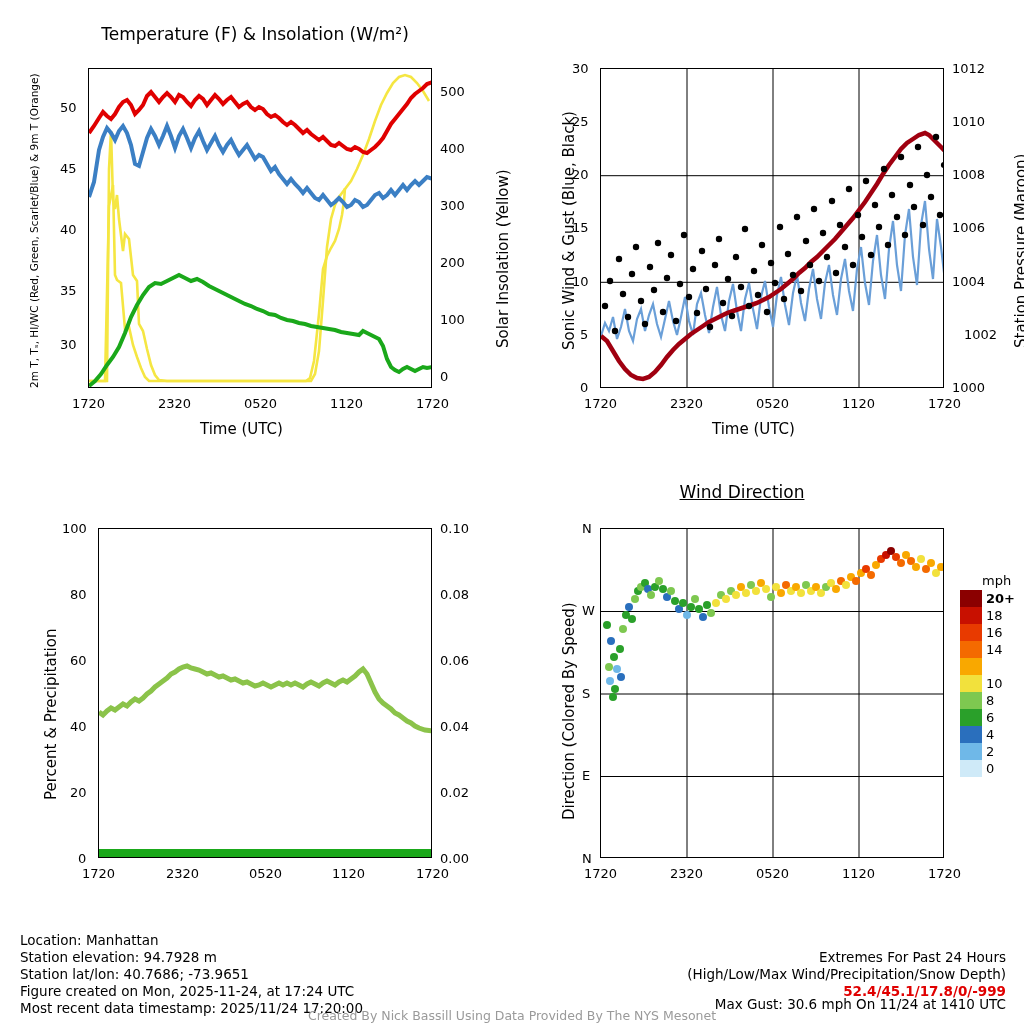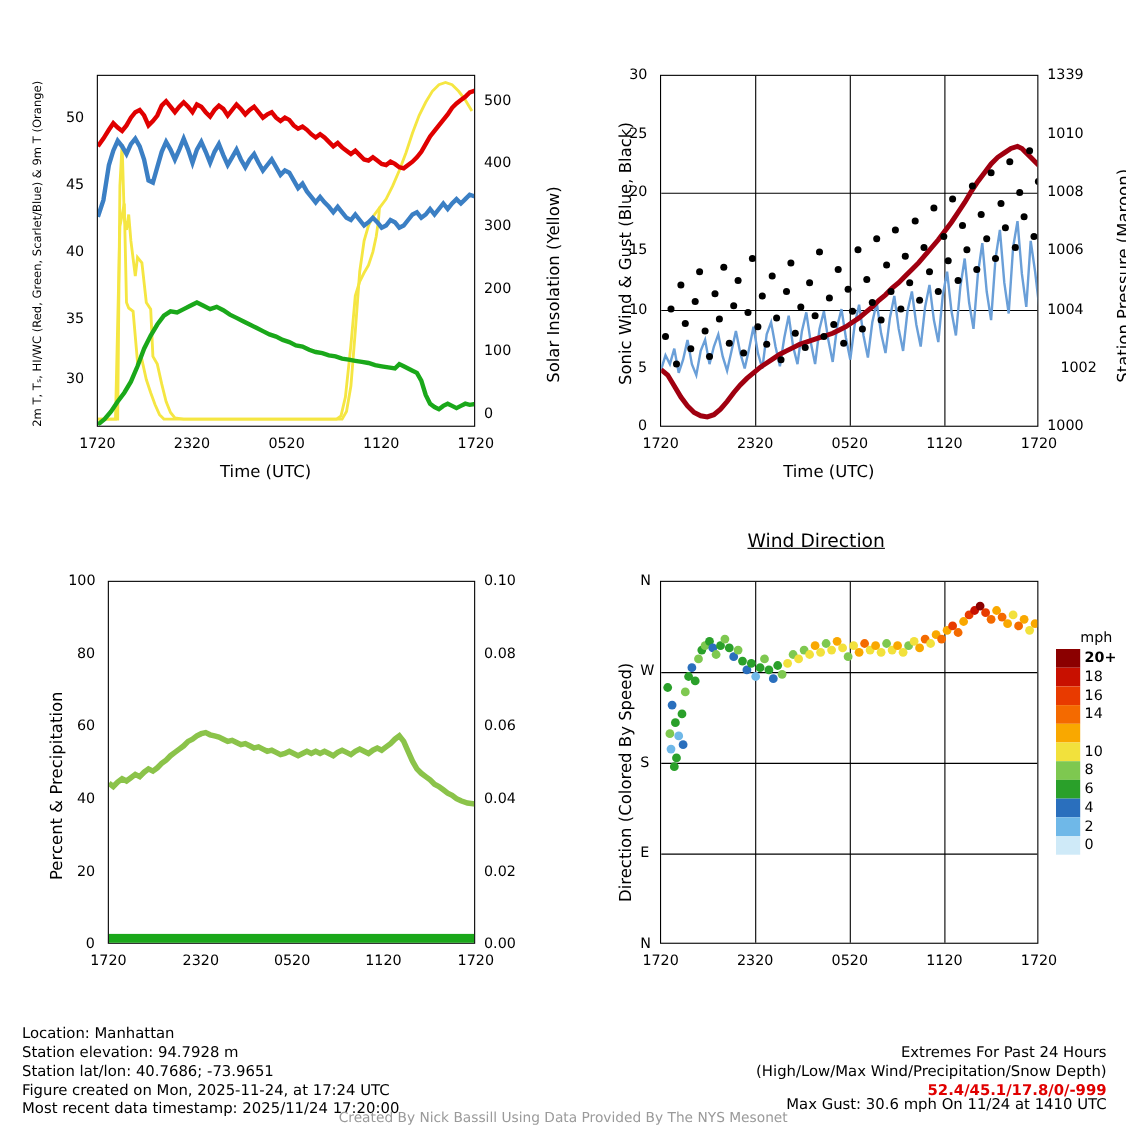--- a/index.html
+++ b/index.html
@@ -81,20 +81,21 @@
     position: absolute;
     width: 22px;
     height: 17px;
   }
 </style>
 </head>
 <body>
 
 <div class="panel" style="left:0px; top:0px; width:512px; height:460px;">
 
+  <div class="title" style="position:absolute; left:20px; top:24px; width:470px;">Temperature (F) &amp; Insolation (W/m²)</div>
 
   <div class="axis-box" style="left:88px; top:68px; width:344px; height:320px;">
     <svg width="344" height="320" viewBox="0 0 344 320">
 
       <polyline fill="none" stroke="#f5e642" stroke-width="2.6" points="88,312 92,312 96,312 100,312 104,312 108,137 112,116 114,206 116,211 120,214 124,260 128,258 132,276 136,288 140,299 144,308 148,312 160,312 200,312 240,312 280,312 300,312 305,312 309,309 313,292 318,245 322,200 326,187 330,179 334,172 338,160 341,146 343,132 344,119" transform="translate(-88,0)"></polyline>
       <polyline fill="none" stroke="#f5e642" stroke-width="2.6" points="0,312 12,312 18,312 20,100 22,62 24,130 26,140 28,126 30,150 34,182 36,165 40,170 44,206 48,212 50,255 54,262 58,280 62,296 66,306 70,311 78,312 120,312 170,312 210,312 218,312 222,312 226,305 230,282 234,232 238,178 242,150 246,136 250,128 256,120 262,112 268,100 274,86 280,70 286,52 292,36 298,24 304,14 310,8 316,6 322,8 328,14 334,22 340,32"></polyline>
 
       <polyline fill="none" stroke="#1aa81a" stroke-width="4" points="0,317 6,312 12,305 18,296 24,288 30,278 36,264 42,248 48,236 54,226 60,218 66,214 72,215 78,212 84,209 90,206 96,209 102,212 108,210 114,213 120,217 126,220 132,223 138,226 144,229 150,232 156,235 162,237 168,240 174,242 180,245 186,246 192,249 198,251 204,252 210,254 216,255 222,257 228,258 234,259 240,260 246,261 252,263 258,264 264,265 270,266 274,262 278,264 282,266 286,268 290,270 294,277 298,290 302,298 306,301 310,303 314,300 318,298 322,300 326,302 330,300 334,298 338,299 344,298"></polyline>
 
       <polyline fill="none" stroke="#3b7fc4" stroke-width="4" points="0,128 5,113 10,81 14,68 18,59 22,64 26,71 30,62 34,57 38,64 42,76 46,95 50,97 54,83 58,69 62,60 66,67 70,76 74,67 78,57 82,67 86,79 90,67 94,60 98,69 102,79 106,69 110,62 114,72 118,81 122,74 126,67 130,76 134,83 138,76 142,71 146,79 150,86 154,81 158,76 162,83 166,90 170,86 174,88 178,95 182,102 186,98 190,105 194,110 198,115 202,110 206,115 210,119 214,124 218,119 222,124 226,129 230,131 234,126 238,131 242,136 246,133 250,129 254,133 258,138 262,136 266,131 270,133 274,138 278,136 282,131 286,126 290,124 294,129 298,126 302,121 306,126 310,121 314,116 318,121 322,116 326,112 330,116 334,112 338,108 344,110"></polyline>
@@ -231,21 +232,21 @@
   </div>
 
   <div class="tick-label" style="left:60px; top:61px;">30</div>
   <div class="tick-label" style="left:60px; top:114px;">25</div>
   <div class="tick-label" style="left:60px; top:167px;">20</div>
   <div class="tick-label" style="left:60px; top:220px;">15</div>
   <div class="tick-label" style="left:60px; top:274px;">10</div>
   <div class="tick-label" style="left:68px; top:327px;">5</div>
   <div class="tick-label" style="left:68px; top:380px;">0</div>
 
-  <div class="tick-label" style="left:440px; top:61px;">1339</div>
+  <div class="tick-label" style="left:440px; top:61px;">1012</div>
   <div class="tick-label" style="left:440px; top:114px;">1010</div>
   <div class="tick-label" style="left:440px; top:167px;">1008</div>
   <div class="tick-label" style="left:440px; top:220px;">1006</div>
   <div class="tick-label" style="left:440px; top:274px;">1004</div>
   <div class="tick-label" style="left:452px; top:327px;">1002</div>
   <div class="tick-label" style="left:440px; top:380px;">1000</div>
 
   <div class="tick-label" style="left:72px; top:396px;">1720</div>
   <div class="tick-label" style="left:158px; top:396px;">2320</div>
   <div class="tick-label" style="left:244px; top:396px;">0520</div>

